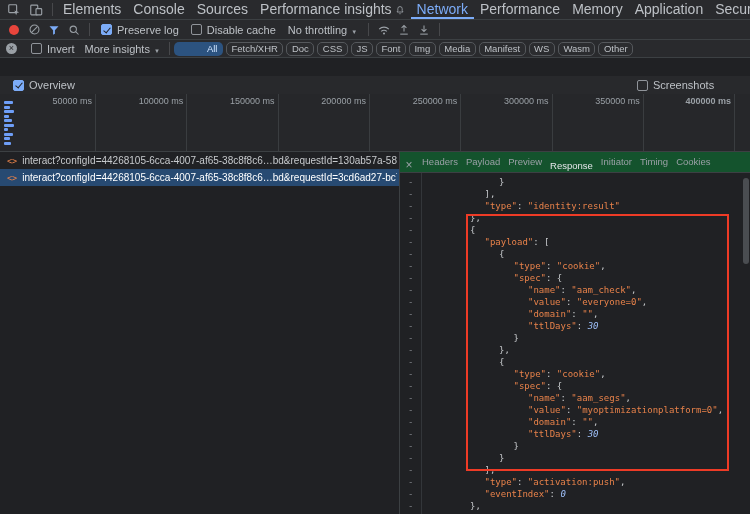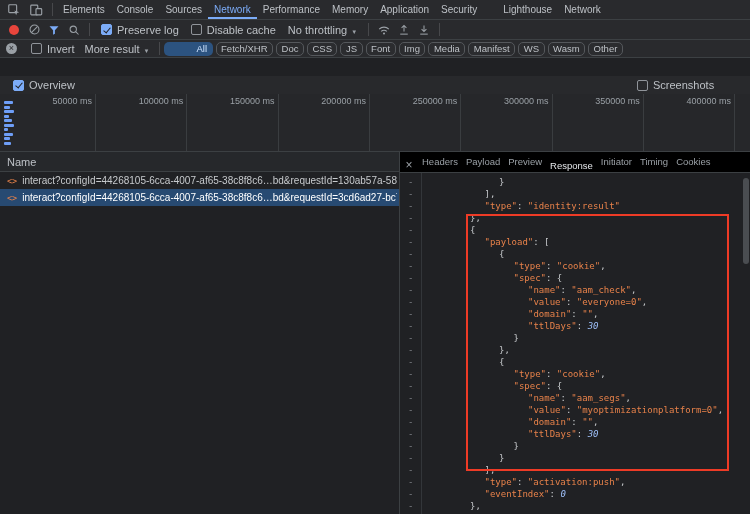--- a/index.html
+++ b/index.html
@@ -12,21 +12,21 @@
   }
   .sep { width:1px; height:13px; background:#47484b; margin:0 4px; flex:none; }
   .icon { display:inline-flex; align-items:center; justify-content:center; width:18px; height:18px; flex:none; }
   .icon.blue { color:var(--accent,#7cacf8); }
 
   
   .tabbar { position:absolute; top:0; left:0; right:0; height:20px; background:#292a2d;
             border-bottom:1px solid #3c4043; display:flex; align-items:center; white-space:nowrap; overflow:hidden; }
   .tb-icons { display:flex; align-items:center; padding:0 3px 0 5px; gap:4px; }
   .main-tabs { display:flex; align-items:center; height:100%; }
-  .main-tab { padding:0 6px; font-size:10px; line-height:19px; color:#bdc1c6; display:flex; align-items:center; gap:3px;justify-content:flex-end; }
+  .main-tab { padding:0 6px; font-size:14px; line-height:19px; color:#bdc1c6; display:flex; align-items:center; gap:3px;justify-content:flex-end; }
   .main-tab.active { color:var(--accent); box-shadow:inset 0 -2px 0 var(--accent); }
   .main-tab.gap { margin-left:14px; }
   .tab-badge { display:inline-flex; }
 
   
   .toolbar { position:absolute; top:20px; left:0; right:0; height:20px; background:#292a2d;
              border-bottom:1px solid #3c4043; display:flex; align-items:center; padding:0 5px; gap:2px; }
   .rec { width:10px; height:10px; border-radius:50%; background:var(--record-red,#e8453c); }
   .cb { display:inline-flex; align-items:center; color:#bdc1c6; font-size:11px; margin:0 5px; white-space:nowrap; }
   .box { width:11px; height:11px; border:1px solid #90949a; border-radius:2px; display:inline-block;
@@ -70,21 +70,21 @@
   .req-row { height:17px; display:flex; align-items:center; padding:0 2px 0 7px; font-size:10px;
              color:#c7cacd; white-space:nowrap; overflow:hidden; }
   .req-row.selected { background:var(--selected-row,#274a72); color:#fff; }
   .req-icon { color:var(--request-icon,#e8824a); font-size:8.5px; font-family:"DejaVu Sans Mono",monospace;
               margin-right:5px; flex:none; }
   .req-name { overflow:hidden; }
 
   
   .detailpanel { position:absolute; top:152px; left:400px; right:0; bottom:0; background:#202124; overflow:hidden; }
   .dtabs { height:21px; display:flex; align-items:flex-end; border-bottom:1px solid #3c4043;
-           background:#000000; overflow:hidden; }
+           background:#14532d; overflow:hidden; }
   .closex { width:18px; text-align:center; color:#9aa0a6; font-size:12px; flex:none; }
   .closex::before { content:"×"; }
   .dtab { padding:0 4px; font-size:9.5px; line-height:20px; height:100%; color:#9aa0a6; white-space:nowrap; }
   .dtab.active { color:#e4e6e9; box-shadow:inset 0 -2px 0 var(--accent,#7cacf8);margin-top:8px; }
 
   .code { position:absolute; top:21px; left:0; right:0; bottom:0; overflow:hidden; padding-top:3px;
           font-family:"DejaVu Sans Mono",monospace; font-size:9px; }
   .gutter-sep { position:absolute; left:21px; top:0; bottom:0; width:1px; background:#33363a; }
   .code-line { height:12px; line-height:12px; position:relative; white-space:pre; }
   .fold { position:absolute; left:8px; top:0; color:#808489; }
@@ -122,20 +122,29 @@
     <div class="main-tabs">
         <div class="main-tab">
           <span>Elements</span>
         </div>
         <div class="main-tab">
           <span>Console</span>
         </div>
         <div class="main-tab">
           <span>Sources</span>
         </div>
+        <div class="main-tab">
+          <span>Performance insights</span>
+          <span class="tab-badge">
+            <svg width="10" height="10" viewBox="0 0 16 16" fill="none" stroke="#9aa0a6" stroke-width="1.4">
+              <path d="M8 2.5a3.5 3.5 0 0 1 3.5 3.5v3l1.3 2.2H3.2L4.5 9V6A3.5 3.5 0 0 1 8 2.5Z"></path>
+              <path d="M6.8 13.5a1.3 1.3 0 0 0 2.4 0"></path>
+            </svg>
+          </span>
+        </div>
         <div class="main-tab active">
           <span>Network</span>
         </div>
         <div class="main-tab">
           <span>Performance</span>
         </div>
         <div class="main-tab">
           <span>Memory</span>
         </div>
         <div class="main-tab">
@@ -210,21 +219,21 @@
     <span class="sep"></span>
   </div>
 
   <div class="filterbar">
     <span class="clearx"></span>
     <label class="cb">
       <span class="box"></span>
       <span>Invert</span>
     </label>
     <span class="dd">
-      <span>More result</span>
+      <span>More insights</span>
       <span class="caret"></span>
     </span>
     <span class="sep"></span>
     <div class="chips">
         <span class="chip active">All</span>
         <span class="chip">Fetch/XHR</span>
         <span class="chip">Doc</span>
         <span class="chip">CSS</span>
         <span class="chip">JS</span>
         <span class="chip">Font</span>
@@ -259,37 +268,34 @@
       <div class="ticklabel" style="left: 199.6px;">150000 ms</div>
       <div class="gridline" style="left: 368.9px;"></div>
       <div class="ticklabel" style="left: 290.9px;">200000 ms</div>
       <div class="gridline" style="left: 460.2px;"></div>
       <div class="ticklabel" style="left: 382.2px;">250000 ms</div>
       <div class="gridline" style="left: 551.5px;"></div>
       <div class="ticklabel" style="left: 473.5px;">300000 ms</div>
       <div class="gridline" style="left: 642.8px;"></div>
       <div class="ticklabel" style="left: 564.8px;">350000 ms</div>
       <div class="gridline" style="left: 734.1px;"></div>
-      <div class="ticklabel" style="left: 656.1px;">400000 ms</div>
+      <div class="ticklabel" style="left: 656.1px; font-weight: bold;">400000 ms</div>
       <div class="actbar" style="top: 7px; width: 9px;"></div>
       <div class="actbar" style="top: 11.5px; width: 6px;"></div>
       <div class="actbar" style="top: 16px; width: 10px;"></div>
       <div class="actbar" style="top: 20.5px; width: 5px;"></div>
       <div class="actbar" style="top: 25px; width: 8px;"></div>
       <div class="actbar" style="top: 29.5px; width: 10px;"></div>
       <div class="actbar" style="top: 34px; width: 4px;"></div>
       <div class="actbar" style="top: 38.5px; width: 9px;"></div>
       <div class="actbar" style="top: 43px; width: 6px;"></div>
       <div class="actbar" style="top: 47.5px; width: 7px;"></div>
     </div>
 
   <div class="reqpanel">
-    <div class="reqhead">
-      <span>Name</span>
-    </div>
     <div>
         <div class="req-row">
           <span class="req-icon">&lt;&gt;</span>
           <span class="req-name">interact?configId=44268105-6cca-4007-af65-38c8f8c6…bd&amp;requestId=130ab57a-586c-4627-864…</span>
         </div>
         <div class="req-row selected">
           <span class="req-icon">&lt;&gt;</span>
           <span class="req-name">interact?configId=44268105-6cca-4007-af65-38c8f8c6…bd&amp;requestId=3cd6ad27-bc71-4cda-84b…</span>
         </div>
       </div>

